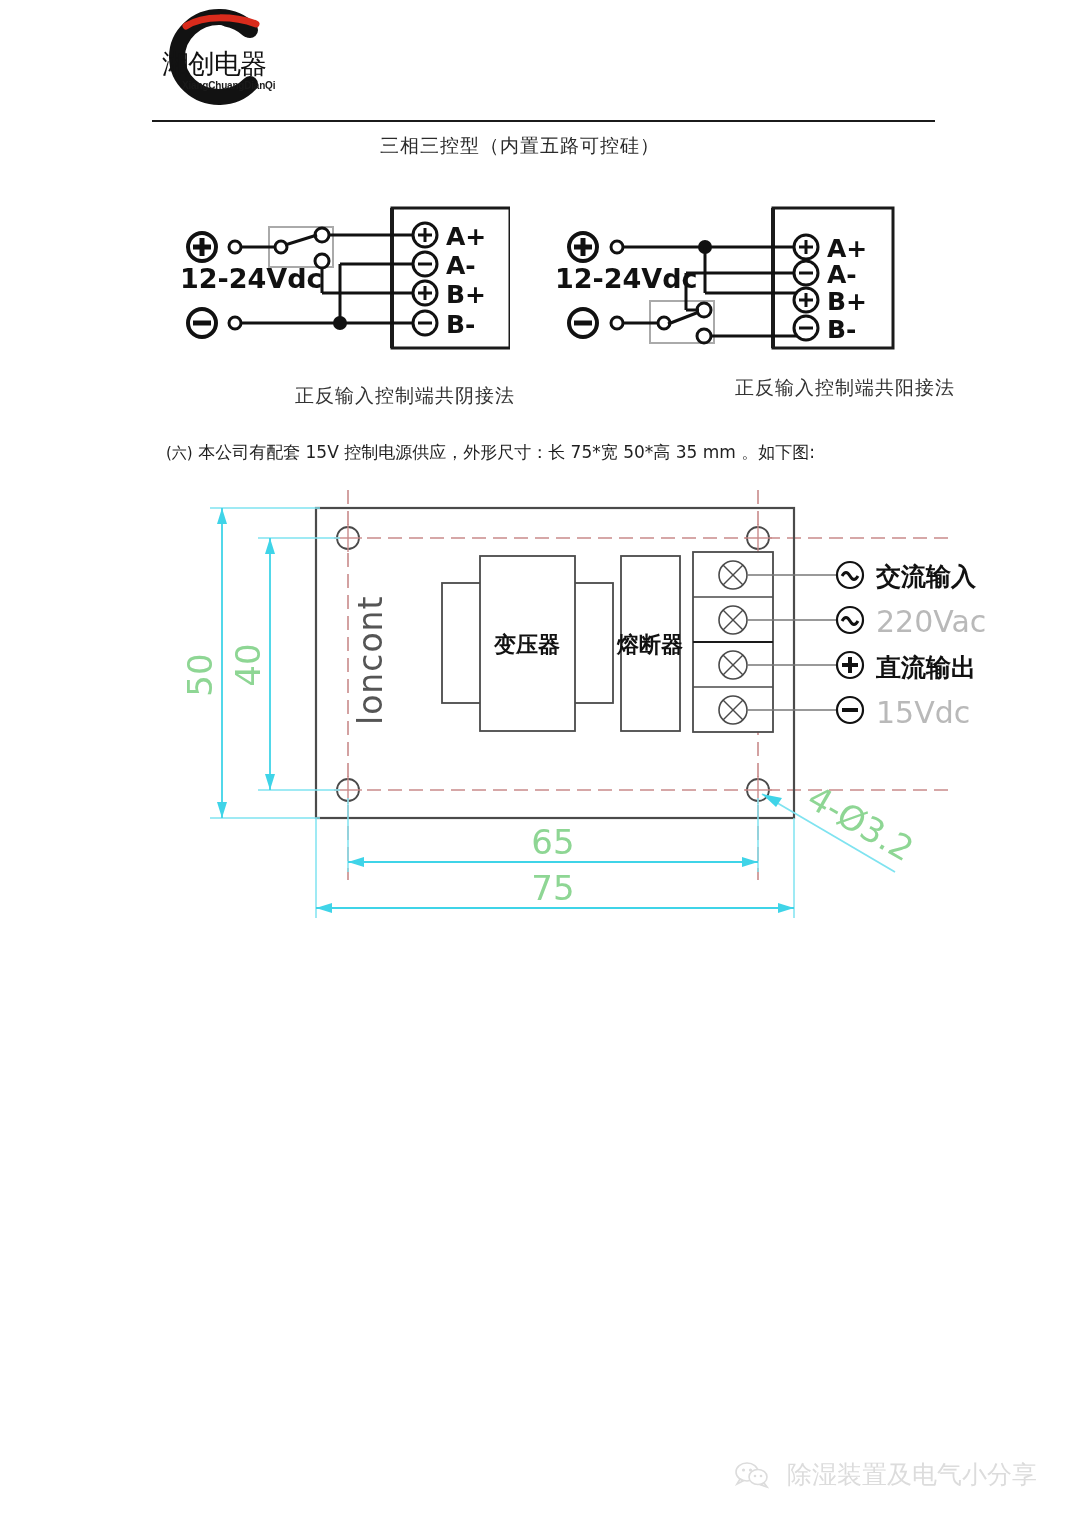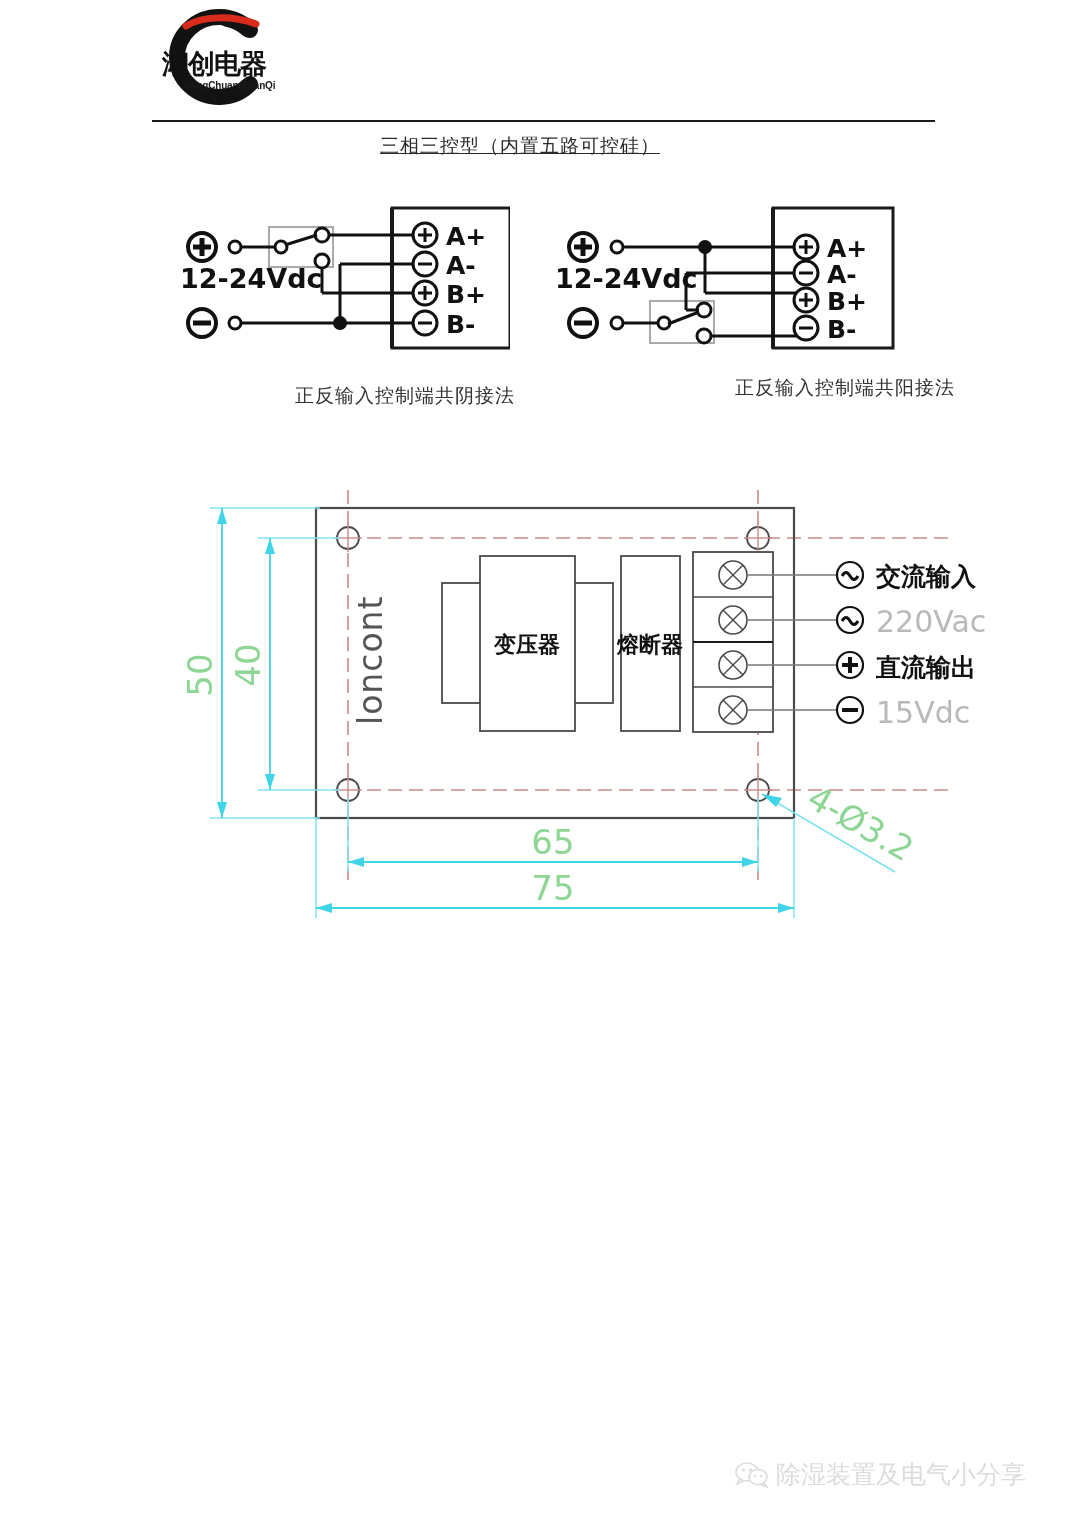--- a/index.html
+++ b/index.html
@@ -11,36 +11,36 @@
     overflow:hidden;
   }
   .page{position:absolute;left:0;top:0;width:1080px;height:1526px;}
 
   
   .logo-wrap{position:absolute;left:152px;top:8px;width:160px;height:100px;}
   .logo-mark{position:absolute;left:0;top:0;width:128px;height:98px;}
   .logo-cn{
     position:absolute;left:10px;top:42px;width:120px;
     font-family:"DejaVu Sans","Liberation Sans",sans-serif;
-    font-size:27px;font-weight:bold;color:#121212;letter-spacing:-1px;
+    font-size:27px;font-weight:normal;color:#121212;letter-spacing:-1px;
     line-height:1;white-space:nowrap;
   }
   .logo-py{
     position:absolute;left:30px;top:72px;width:110px;
     font-family:"Liberation Sans",sans-serif;
     font-size:10px;font-weight:bold;color:#1a1a1a;letter-spacing:-0.2px;
     white-space:nowrap;
   }
   .hrule{position:absolute;left:152px;top:120px;width:783px;height:0;border-top:2px solid #1b1b1b;}
 
   
   .sec-title{
     position:absolute;left:0;top:133px;width:1040px;text-align:center;
     font-family:"DejaVu Sans","Liberation Serif",serif;
-    font-size:19px;color:#2a2a2a;letter-spacing:1px;text-decoration:underline;
+    font-size:19px;color:#2a2a2a;letter-spacing:1px;
   }
 
   
   .wire-dia{position:absolute;}
   .wire-cap{
     position:absolute;text-align:right;width:360px;
     font-family:"DejaVu Sans","Liberation Serif",serif;
     font-size:19px;color:#333;letter-spacing:1px;
   }
 
@@ -51,21 +51,21 @@
     font-size:17px;color:#1f1f1f;line-height:1.5;white-space:nowrap;
   }
   .para .num{font-size:15px;}
 
   
   .mech{position:absolute;left:150px;top:480px;width:880px;height:470px;}
 
   
   .wm{
     position:absolute;left:735px;top:1458px;
-    display:flex;align-items:center;gap:7px;
+    display:flex;align-items:center;gap:18px;
   }
   .wm-text{
     font-family:"DejaVu Sans","Liberation Sans",sans-serif;
     font-size:25px;color:#dcdcdc;letter-spacing:0px;white-space:nowrap;
   }
 </style>
 </head>
 <body>
 
 <div class="page">
@@ -197,20 +197,24 @@
       <text x="272" y="105" font-family="DejaVu Sans, Liberation Sans, sans-serif" font-size="25" font-weight="bold" fill="#111">B+</text>
     </g>
     <g>
       <circle cx="251" cy="123" r="12" fill="#fff" stroke="#111" stroke-width="3"></circle>
       <line x1="244" y1="123" x2="258" y2="123" stroke="#111" stroke-width="3"></line>
       <text x="272" y="133" font-family="DejaVu Sans, Liberation Sans, sans-serif" font-size="25" font-weight="bold" fill="#111">B-</text>
     </g>
   </svg>
   <div class="wire-cap" style="left:595px;top:375px;">正反输入控制端共阳接法</div>
 
+  <div class="para">
+    <span class="num">(六)</span>
+    <span>本公司有配套 15V 控制电源供应，外形尺寸：长 75*宽 50*高 35 mm 。如下图:</span>
+  </div>
 
   <svg class="mech" viewBox="0 0 880 470">
 
     <line x1="196" y1="58" x2="800" y2="58" stroke="#c98a8a" stroke-width="1.6" stroke-dasharray="14 7"></line>
     <line x1="196" y1="310" x2="800" y2="310" stroke="#c98a8a" stroke-width="1.6" stroke-dasharray="14 7"></line>
     <line x1="198" y1="10" x2="198" y2="400" stroke="#c98a8a" stroke-width="1.6" stroke-dasharray="14 7"></line>
     <line x1="608" y1="10" x2="608" y2="400" stroke="#c98a8a" stroke-width="1.6" stroke-dasharray="14 7"></line>
 
     <rect x="166" y="28" width="478" height="310" fill="none" stroke="#4a4a4a" stroke-width="2.2"></rect>
 

